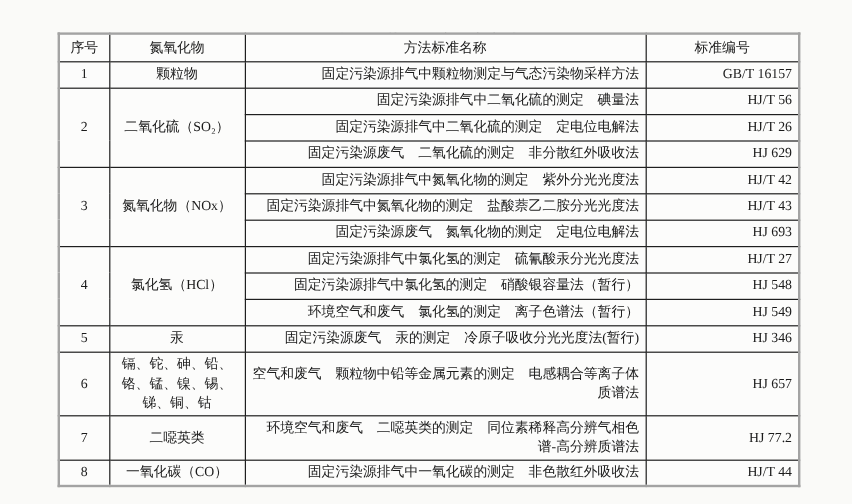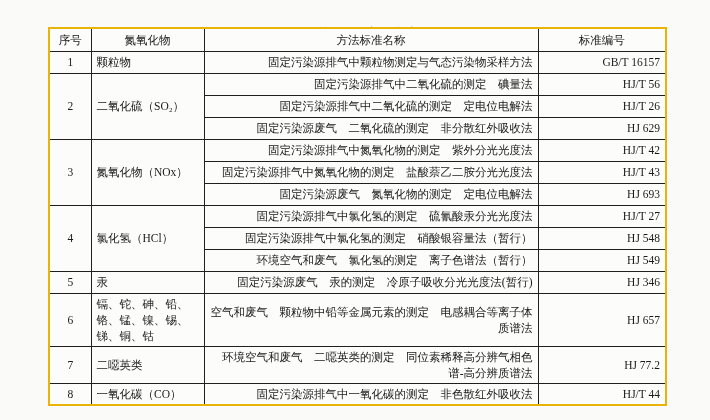--- a/index.html
+++ b/index.html
@@ -38,30 +38,30 @@
     line-height: 16px;
     background: #fcfcfb;
   }
   table.std-table th,
   table.std-table td {
     border: 1px solid #1f1f1f;
     padding: 2px 5px;
     overflow: hidden;
   }
   table.std-table {
-    border: 2px solid #eab308;
+    border: 2px solid #a3a3a3;
   }
   thead tr { height: 23px; }
   tbody tr { height: 22px; }
   th {
     font-weight: normal;
     text-align: center;
   }
   td.c-no      { text-align: center; }
-  td.c-pollutant { padding: 4px 6px; }
+  td.c-pollutant { text-align: center; padding: 4px 6px; }
   td.c-method  { text-align: right; padding-left: 7px; }
   td.c-code    { text-align: right; }
 </style>
 </head>
 <body>
 
 <div class="page">
   <div class="doc-title">表 6  污染物浓度测定方法</div>
 
   <table class="std-table">

